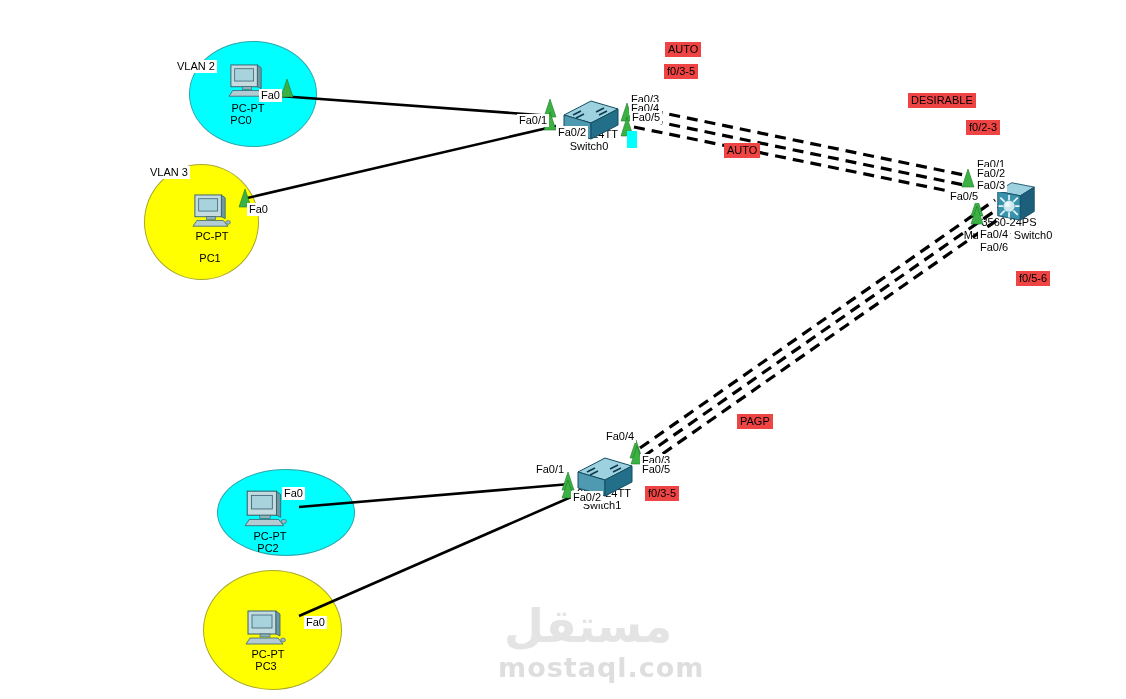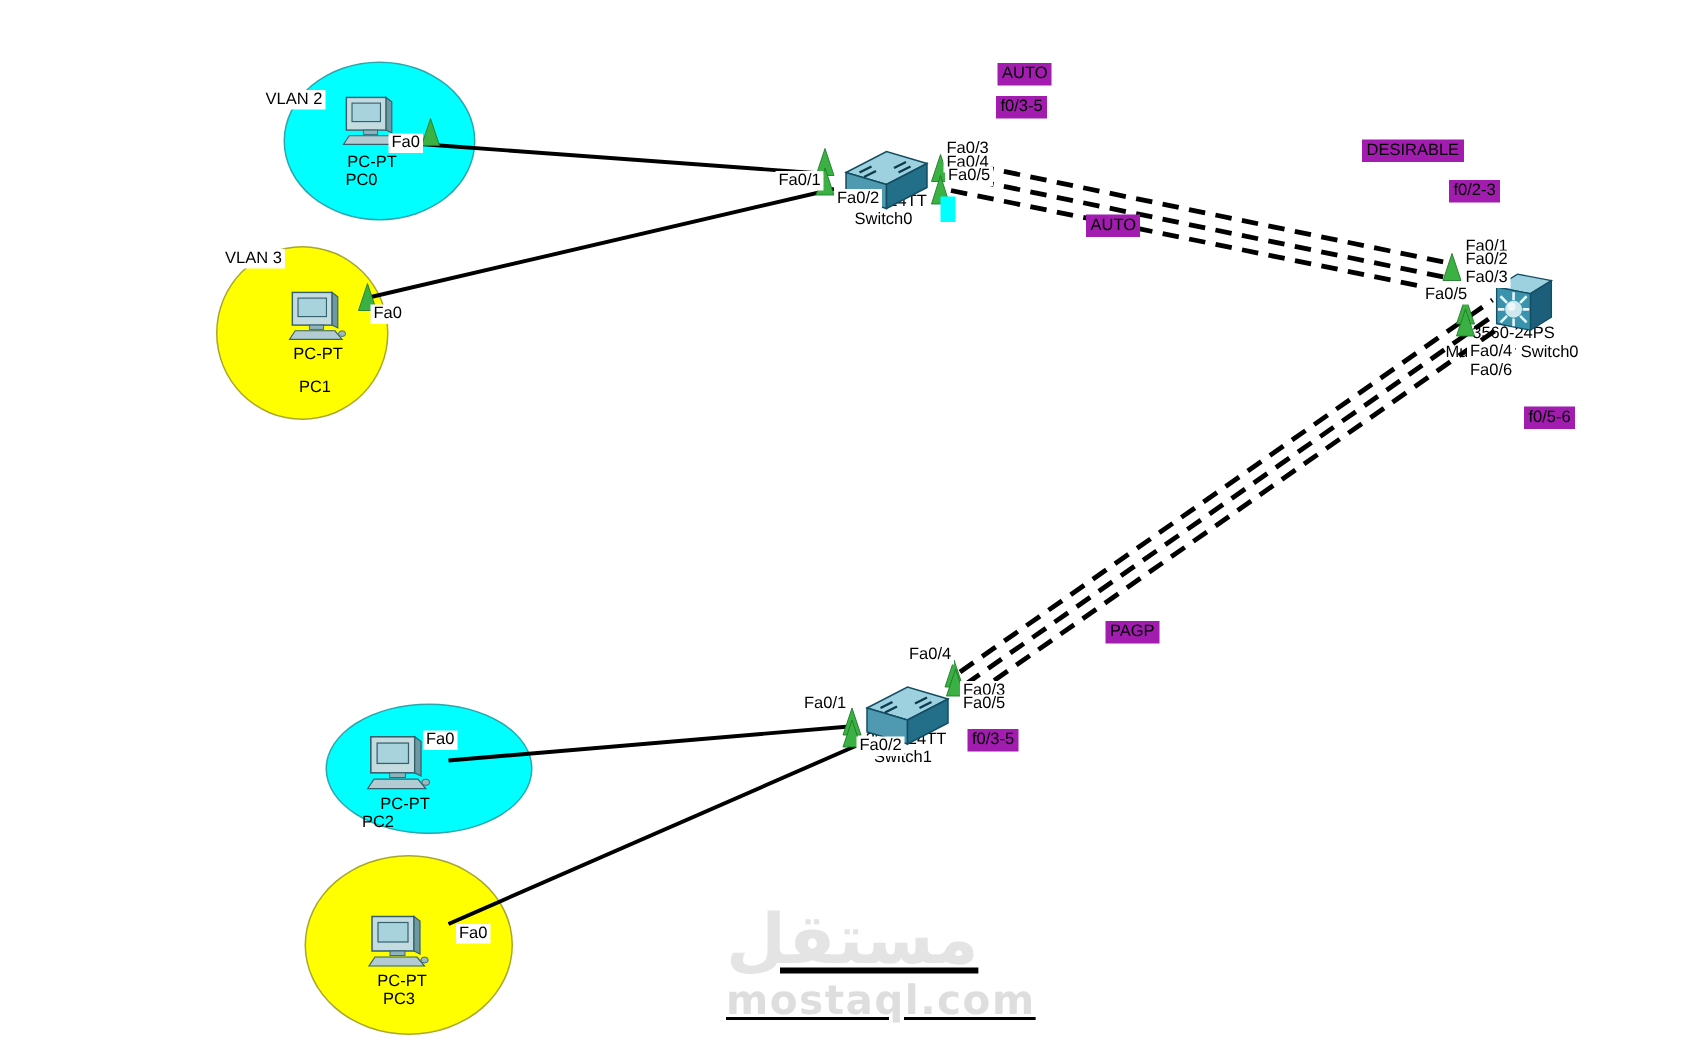--- a/index.html
+++ b/index.html
@@ -7,23 +7,23 @@
   .canvas{position:relative;width:1126px;height:699px;background:#fff;overflow:hidden;
           font-family:"Liberation Sans",sans-serif;color:#000;}
   .ellipse{position:absolute;border-radius:50%;z-index:0;}
   .ell-cyan{background:#00ffff;border:1px solid #2ba7ad;}
   .ell-yellow{background:#ffff00;border:1px solid #a8a82e;}
   svg.wires{position:absolute;left:0;top:0;z-index:2;}
   .dlabel{position:absolute;z-index:1;font-size:11px;line-height:12px;white-space:nowrap;
           transform:translateX(-50%);text-align:center;}
   .plabel{position:absolute;z-index:3;font-size:11px;line-height:13px;background:#ffffff;
           padding:0 2px;white-space:nowrap;}
-  .note{position:absolute;z-index:3;font-size:11px;line-height:13px;background:#a21caf;
+  .note{position:absolute;z-index:3;font-size:11px;line-height:13px;background:#ef4444;
         padding:1px 3px;white-space:nowrap;}
-  .watermark{position:absolute;left:484px;top:598px;width:180px;text-align:left;z-index:1;text-decoration:underline;}
+  .watermark{position:absolute;left:498px;top:598px;width:180px;text-align:center;z-index:1;}
   .wm-ar{font-family:"DejaVu Sans",sans-serif;font-weight:bold;font-size:46px;line-height:56px;color:#e4e4e4;direction:rtl;}
   .wm-en{font-family:"DejaVu Sans",sans-serif;font-weight:bold;font-size:27px;line-height:28px;color:#dedede;letter-spacing:1px;}
 </style>
 </head>
 <body>
 
 <div class="canvas">
 
   <div class="ellipse ell-cyan" style="left:189px;top:41px;width:126px;height:104px"></div>
   <div class="ellipse ell-yellow" style="left:144px;top:164px;width:113px;height:114px"></div>
@@ -33,21 +33,21 @@
   <div class="watermark">
     <div class="wm-ar">مستقل</div>
     <div class="wm-en">mostaql.com</div>
   </div>
 
   <div class="dlabel" style="left:248px;top:102px">PC-PT</div>
   <div class="dlabel" style="left:241px;top:114px">PC0</div>
   <div class="dlabel" style="left:212px;top:230px">PC-PT</div>
   <div class="dlabel" style="left:210px;top:252px">PC1</div>
   <div class="dlabel" style="left:270px;top:530px">PC-PT</div>
-  <div class="dlabel" style="left:252px;top:542px">PC2</div>
+  <div class="dlabel" style="left:268px;top:542px">PC2</div>
   <div class="dlabel" style="left:268px;top:648px">PC-PT</div>
   <div class="dlabel" style="left:266px;top:660px">PC3</div>
 
   <div class="dlabel" style="left:591px;top:128px">2960-24TT</div>
   <div class="dlabel" style="left:589px;top:140px">Switch0</div>
   <div class="dlabel" style="left:604px;top:487px">2960-24TT</div>
   <div class="dlabel" style="left:602px;top:499px">Switch1</div>
   <div class="dlabel" style="left:1009px;top:216px">3560-24PS</div>
   <div class="dlabel" style="left:1008px;top:229px">Multilayer Switch0</div>
 

